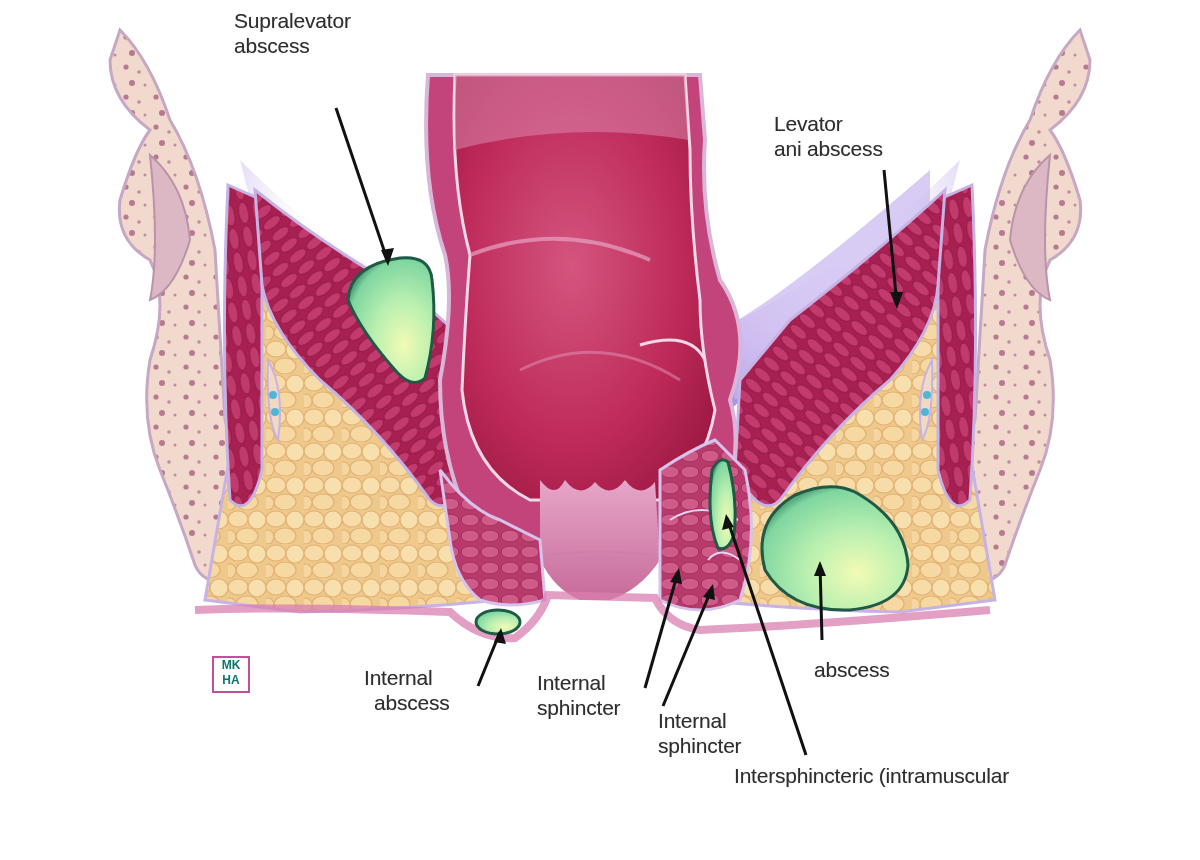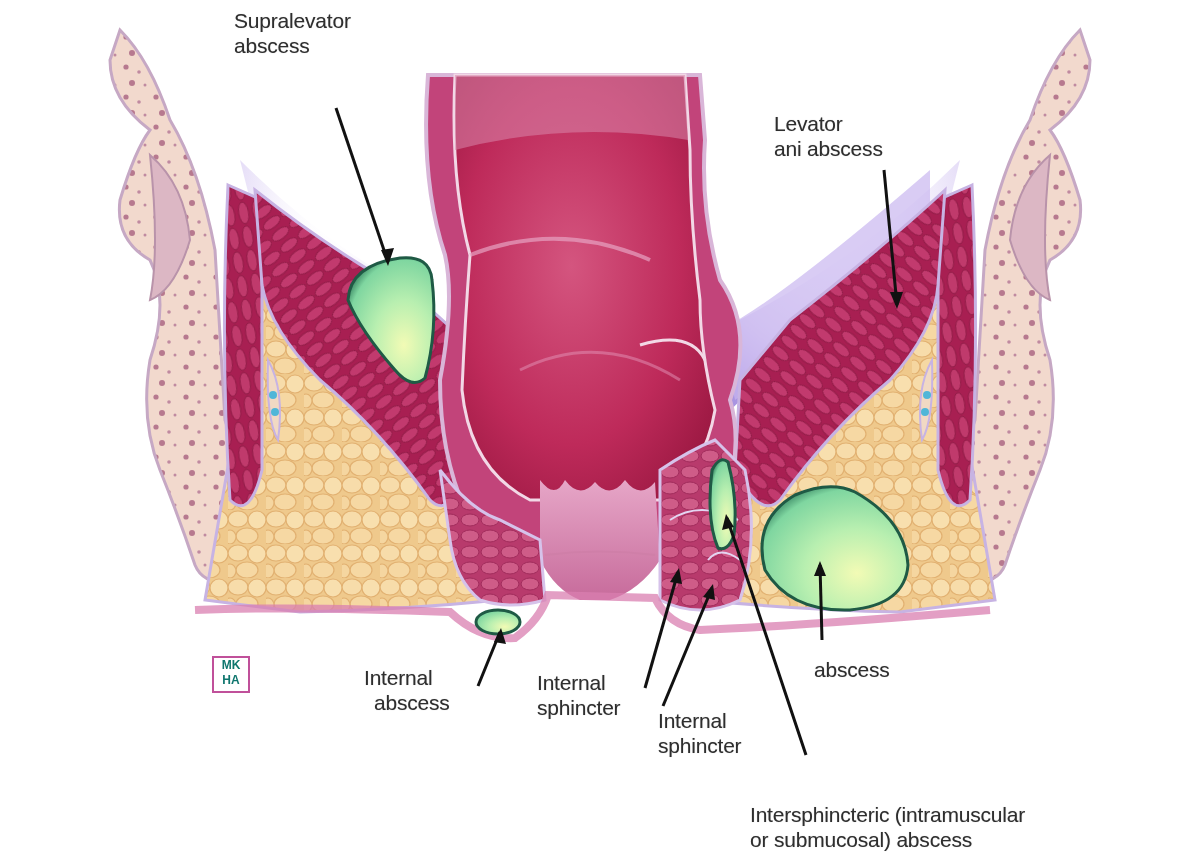--- a/index.html
+++ b/index.html
@@ -168,22 +168,21 @@
   <span>Internal</span>
   <span>sphincter</span>
 </div>
 <div class="label" style="left:658px; top:708px;">
   <span>Internal</span>
   <span>sphincter</span>
 </div>
 <div class="label" style="left:814px; top:657px;">
   <span>abscess</span>
 </div>
-<div class="label" style="left:734px; top:802px;margin-left:16px;">
+<div class="label" style="left:734px; top:763px;">
   <span>Intersphincteric (intramuscular</span>
-  <span>or submucosal) abscess</span>
 </div>
 
 <div class="mk">
   <span style="display:block;">MK</span>
   <span style="display:block;">HA</span>
 </div>
 </div>
 
 </body></html>

